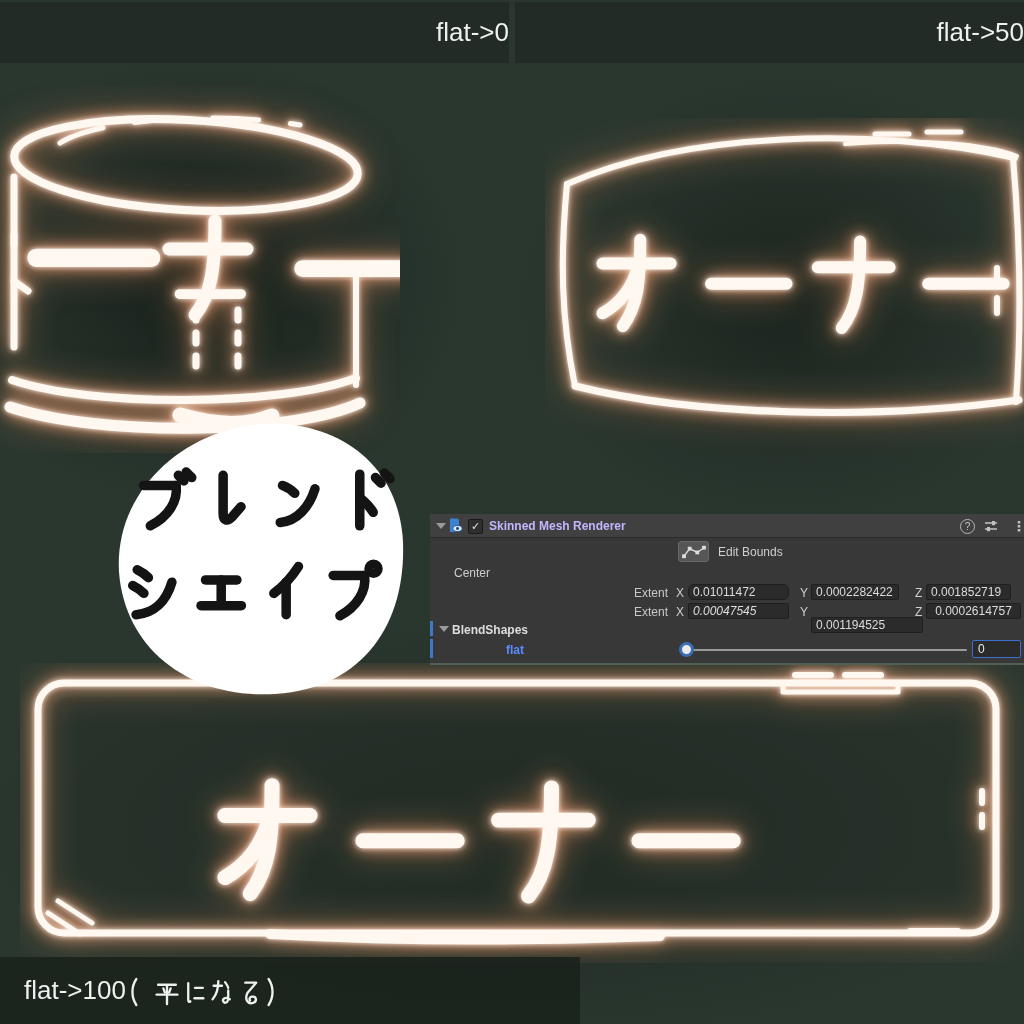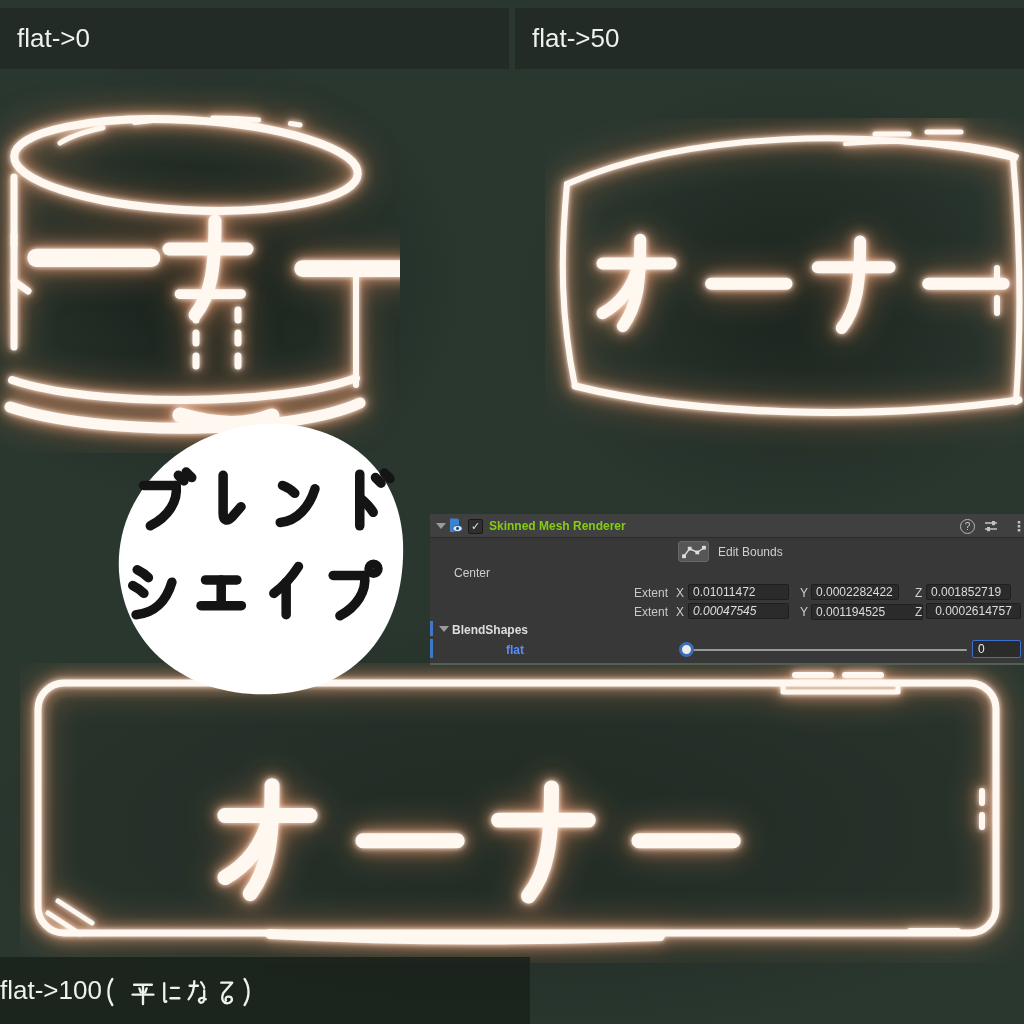--- a/index.html
+++ b/index.html
@@ -1,33 +1,33 @@
 <!DOCTYPE html>
 <html><head>
 <meta charset="utf-8">
 <style>
   html,body{margin:0;padding:0;}
   body{width:1024px;height:1024px;position:relative;overflow:hidden;
        background:#2a372f;font-family:"Liberation Sans","DejaVu Sans",sans-serif;}
   .vig{position:absolute;pointer-events:none;}
-  .capbar{position:absolute;top:8px;height:61px;background:#222b25;color:#eef1ee;
-          font-size:26px;display:flex;align-items:center;padding-left:17px;box-sizing:border-box;}
-  .capbot{position:absolute;left:0;top:957px;width:530px;height:67px;background:rgba(26,34,28,0.9);
-          color:#eef1ee;display:flex;align-items:center;padding-left:0;font-size:26px;box-sizing:border-box;}
+  .capbar{position:absolute;top:2px;height:61px;background:#222b25;color:#eef1ee;
+          font-size:26px;display:flex;align-items:center;padding-left:10px;box-sizing:border-box;justify-content:flex-end;}
+  .capbot{position:absolute;left:0;top:957px;width:580px;height:67px;background:rgba(26,34,28,0.9);
+          color:#eef1ee;display:flex;align-items:center;padding-left:24px;font-size:26px;box-sizing:border-box;}
   svg{position:absolute;overflow:visible;}
   svg.clip{overflow:hidden;}
   
   #inspector{position:absolute;left:430px;top:514px;width:594px;height:149px;background:#383838;
              font-size:12px;color:#cfcfcf;border-bottom:2px solid rgba(130,170,140,.35);box-sizing:content-box;}
   #inspector .hdr{position:absolute;left:0;top:0;width:594px;height:23px;background:#404040;border-bottom:1px solid #2c2c2c;}
   .abs{position:absolute;}
   .tri{width:0;height:0;border-left:5px solid transparent;border-right:5px solid transparent;border-top:6px solid #9a9a9a;}
   .chk{width:13px;height:13px;background:#2f2f2f;border:1px solid #191919;border-radius:2px;color:#e6e6e6;
        font-size:11px;line-height:12px;text-align:center;}
-  .ttl{font-weight:bold;color:#84cc16;}
+  .ttl{font-weight:bold;color:#c4b5fd;}
   .helpc{width:13px;height:13px;border:1px solid #b5b5b5;border-radius:50%;font-size:10px;line-height:13px;text-align:center;color:#c9c9c9;}
   .menu3{font-size:14px;font-weight:bold;letter-spacing:0;color:#c2c2c2;}
   .editbtn{width:31px;height:21px;background:#565656;border:1px solid #686868;border-radius:3px;box-sizing:border-box;}
   .fld{height:16px;background:#2b2b2b;border:1px solid #1f1f1f;border-radius:2px;padding:0 4px;
        color:#dcdcdc;line-height:15px;box-sizing:border-box;white-space:nowrap;overflow:hidden;}
   .rlab{width:78px;text-align:right;color:#c8c8c8;}
   .bluebar{width:3px;background:#3e79c8;}
   .bstitle{font-weight:bold;color:#dedede;}
   .flatlbl{color:#5a8cff;font-weight:bold;margin-left:16px;}
   .strack{height:2px;background:#9a9a9a;border-radius:1px;}
@@ -269,31 +269,31 @@
       <rect x="17" y="9" width="4" height="4" fill="#dddddd"></rect>
         <rect x="24" y="4" width="4" height="4" fill="#dddddd"></rect>
     </svg>
   </div>
   <div class="abs" style="left:288px;top:31px;">Edit Bounds</div>
 
   <div class="abs" style="left:24px;top:52px;">Center</div>
 
   <div class="rlab abs" style="left:160px;top:72px;">Extent</div>
   <div class="abs" style="left:246px;top:72px;">X</div>
-  <div class="fld abs" style="left:258px;top:70px;width:101px;">0.01011472</div>
+  <div class="fld abs" style="left:258px;top:70px;width:101px;border-radius:6px;">0.01011472</div>
   <div class="abs" style="left:370px;top:72px;">Y</div>
   <div class="fld abs" style="left:381px;top:70px;width:88px;">0.0002282422</div>
   <div class="abs" style="left:485px;top:72px;">Z</div>
   <div class="fld abs" style="left:496px;top:70px;width:85px;">0.001852719</div>
 
   <div class="rlab abs" style="left:160px;top:91px;">Extent</div>
   <div class="abs" style="left:246px;top:91px;">X</div>
   <div class="fld abs" style="left:258px;top:89px;width:101px;font-style:italic;">0.00047545</div>
   <div class="abs" style="left:370px;top:91px;">Y</div>
-  <div class="fld abs" style="left:381px;top:90px;width:112px;">0.001194525</div>
+  <div class="fld abs" style="left:381px;top:103px;width:112px;">0.001194525</div>
   <div class="abs" style="left:485px;top:91px;">Z</div>
   <div class="fld abs" style="left:496px;top:89px;width:95px;text-align:center;">0.0002614757</div>
 
   <div class="bluebar abs" style="left:0;top:107px;height:15px;"></div>
   <div class="tri abs" style="left:9px;top:112px;"></div>
   <div class="bstitle abs" style="left:22px;top:109px;">BlendShapes</div>
 
   <div class="bluebar abs" style="left:0;top:125px;height:19px;"></div>
   <div class="flatlbl abs" style="left:60px;top:129px;">flat</div>
   <div class="strack abs" style="left:251px;top:135px;width:286px;"></div>

